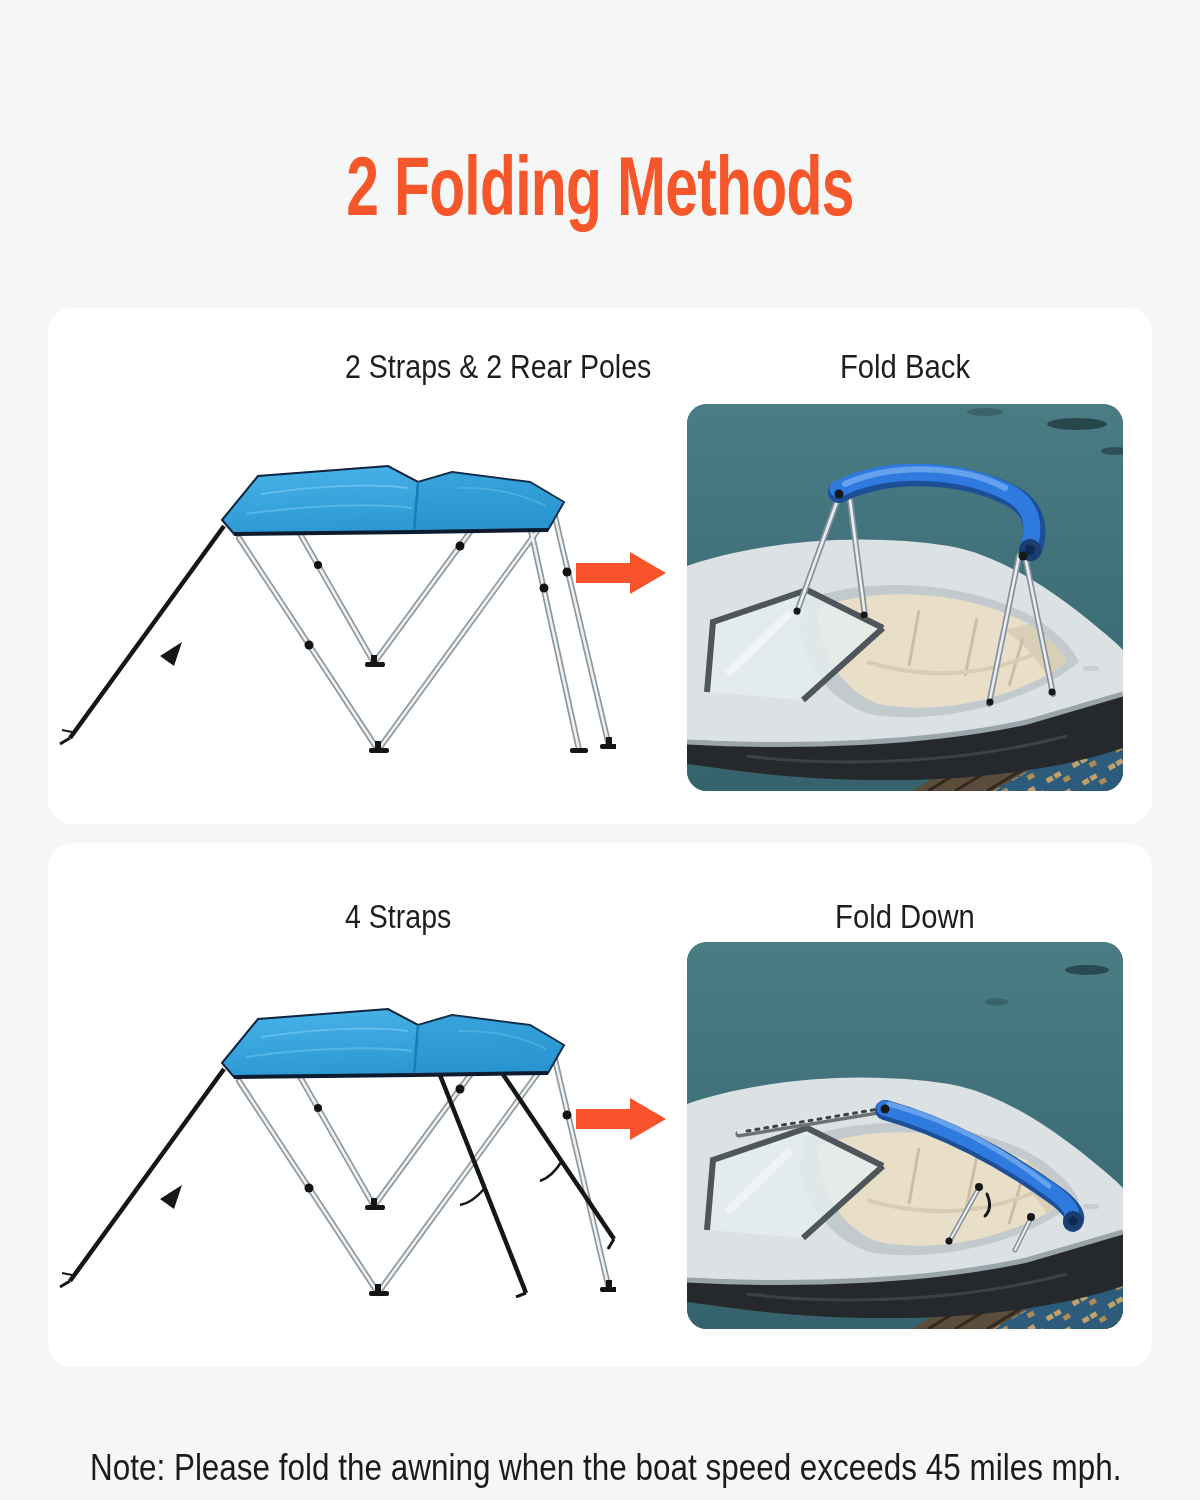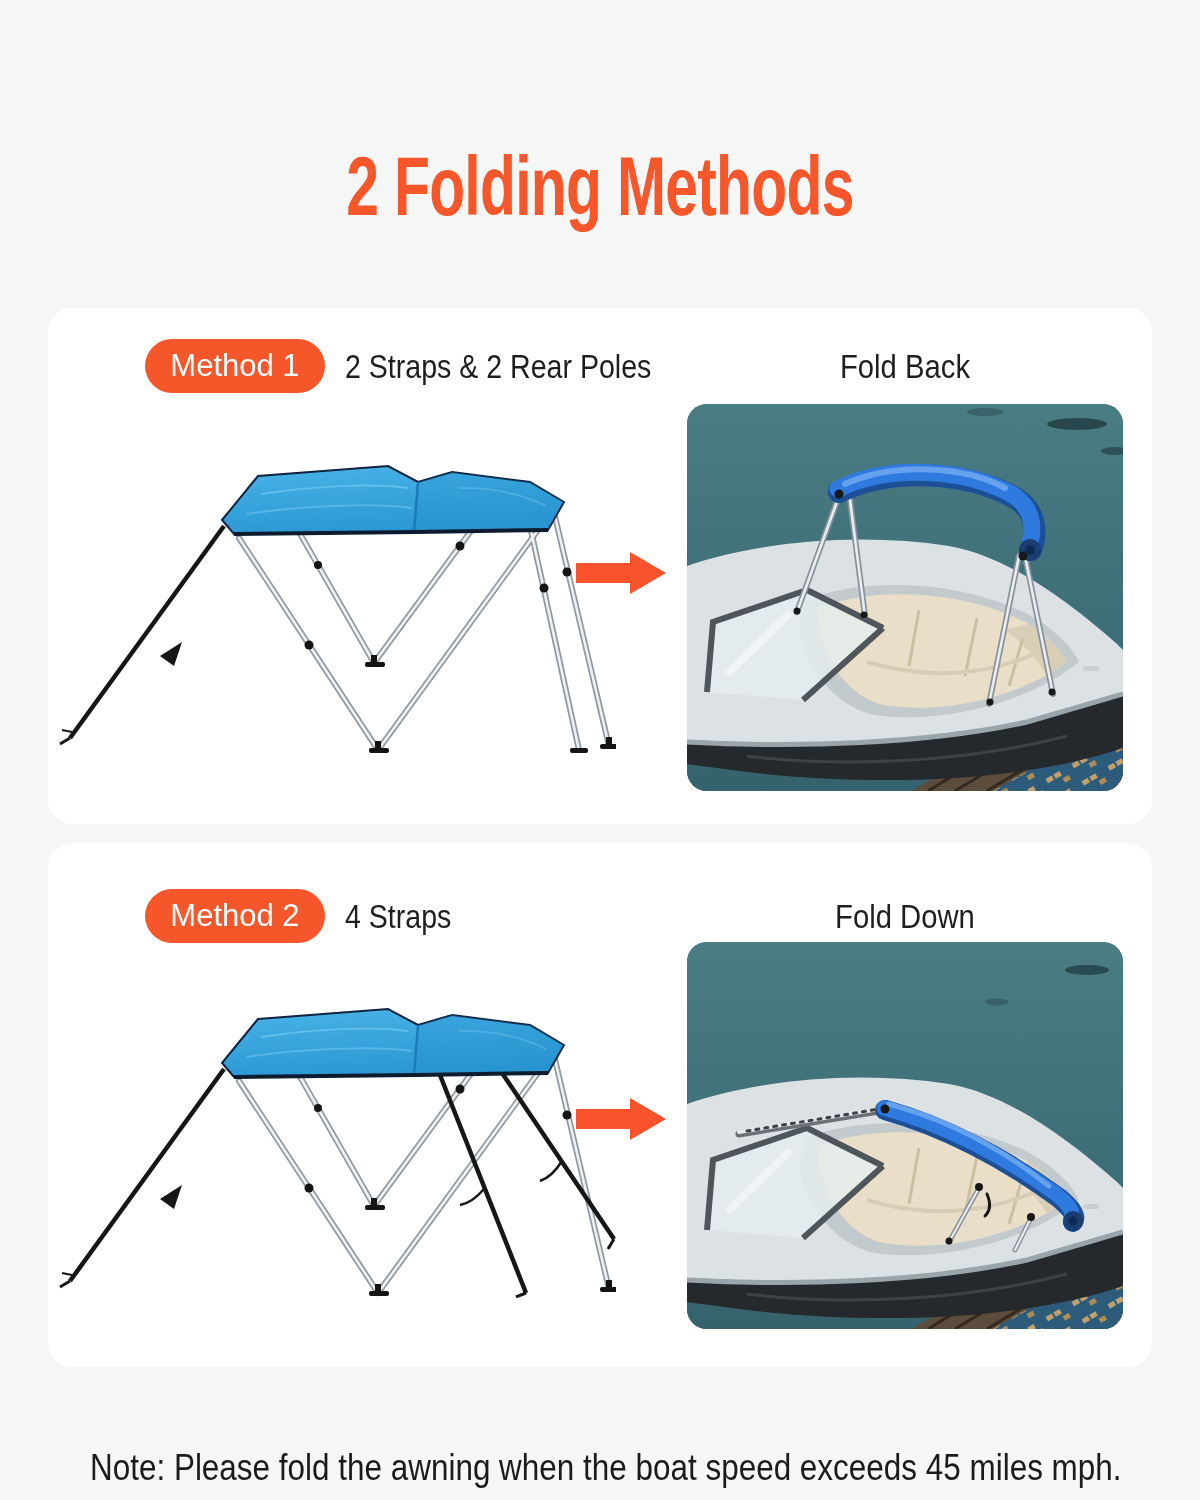--- a/index.html
+++ b/index.html
@@ -38,23 +38,20 @@
         transform:scaleX(.85);transform-origin:center;}
 </style>
 </head>
 <body>
 
 <div class="page">
 
   <h1 class="title">2 Folding Methods</h1>
 
   <section class="card m1">
-    <div class="badge">
-      <span>Method 1</span>
-    </div>
     <div class="subtitle">2 Straps &amp; 2 Rear Poles</div>
     <div class="fold-label">Fold Back</div>
 
     <svg class="illustration" viewBox="0 0 560 295" xmlns="http://www.w3.org/2000/svg">
       <defs>
         <linearGradient id="can1" x1="0" y1="0" x2="0.25" y2="1">
           <stop offset="0" stop-color="#49B3E7"></stop>
             <stop offset="1" stop-color="#2B98D4"></stop>
         </linearGradient>
       </defs>
@@ -195,23 +192,20 @@
               <circle cx="177" cy="211" r="3.5"></circle>
             <circle cx="365" cy="288" r="3.5"></circle>
               <circle cx="303" cy="298" r="3.5"></circle>
           </g>
         </g>
       </svg>
     </div>
   </section>
 
   <section class="card m2">
-    <div class="badge">
-      <span>Method 2</span>
-    </div>
     <div class="subtitle">4 Straps</div>
     <div class="fold-label">Fold Down</div>
 
     <svg class="illustration" viewBox="0 0 560 295" xmlns="http://www.w3.org/2000/svg">
       <defs>
         <linearGradient id="can2" x1="0" y1="0" x2="0.25" y2="1">
           <stop offset="0" stop-color="#49B3E7"></stop>
             <stop offset="1" stop-color="#2B98D4"></stop>
         </linearGradient>
       </defs>

